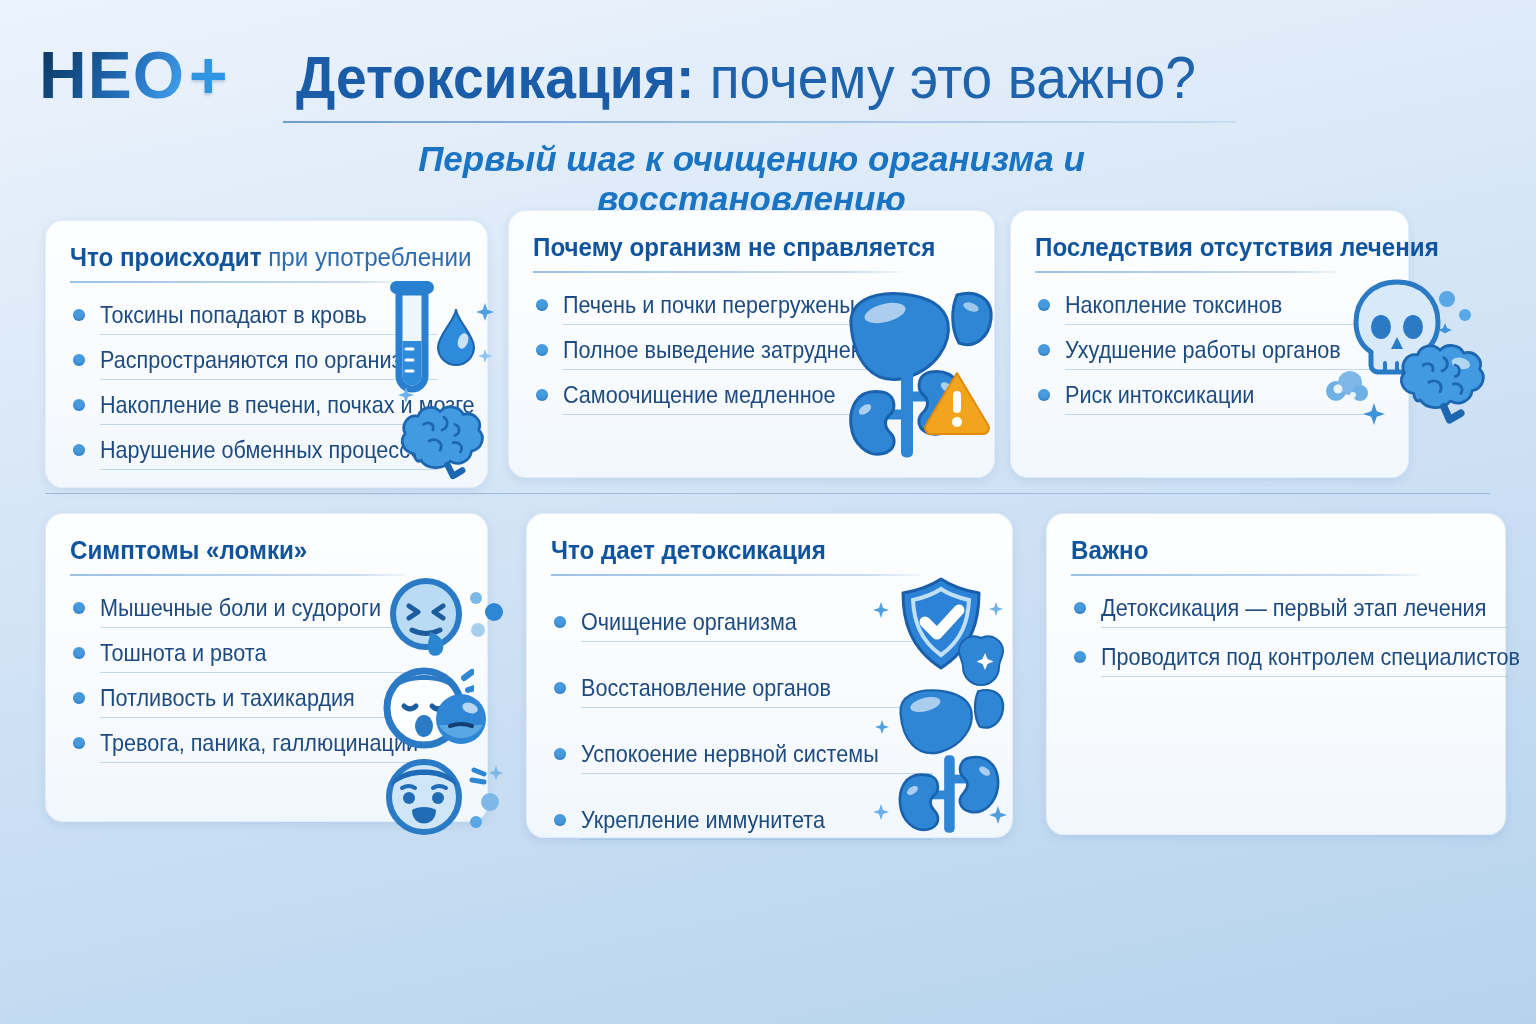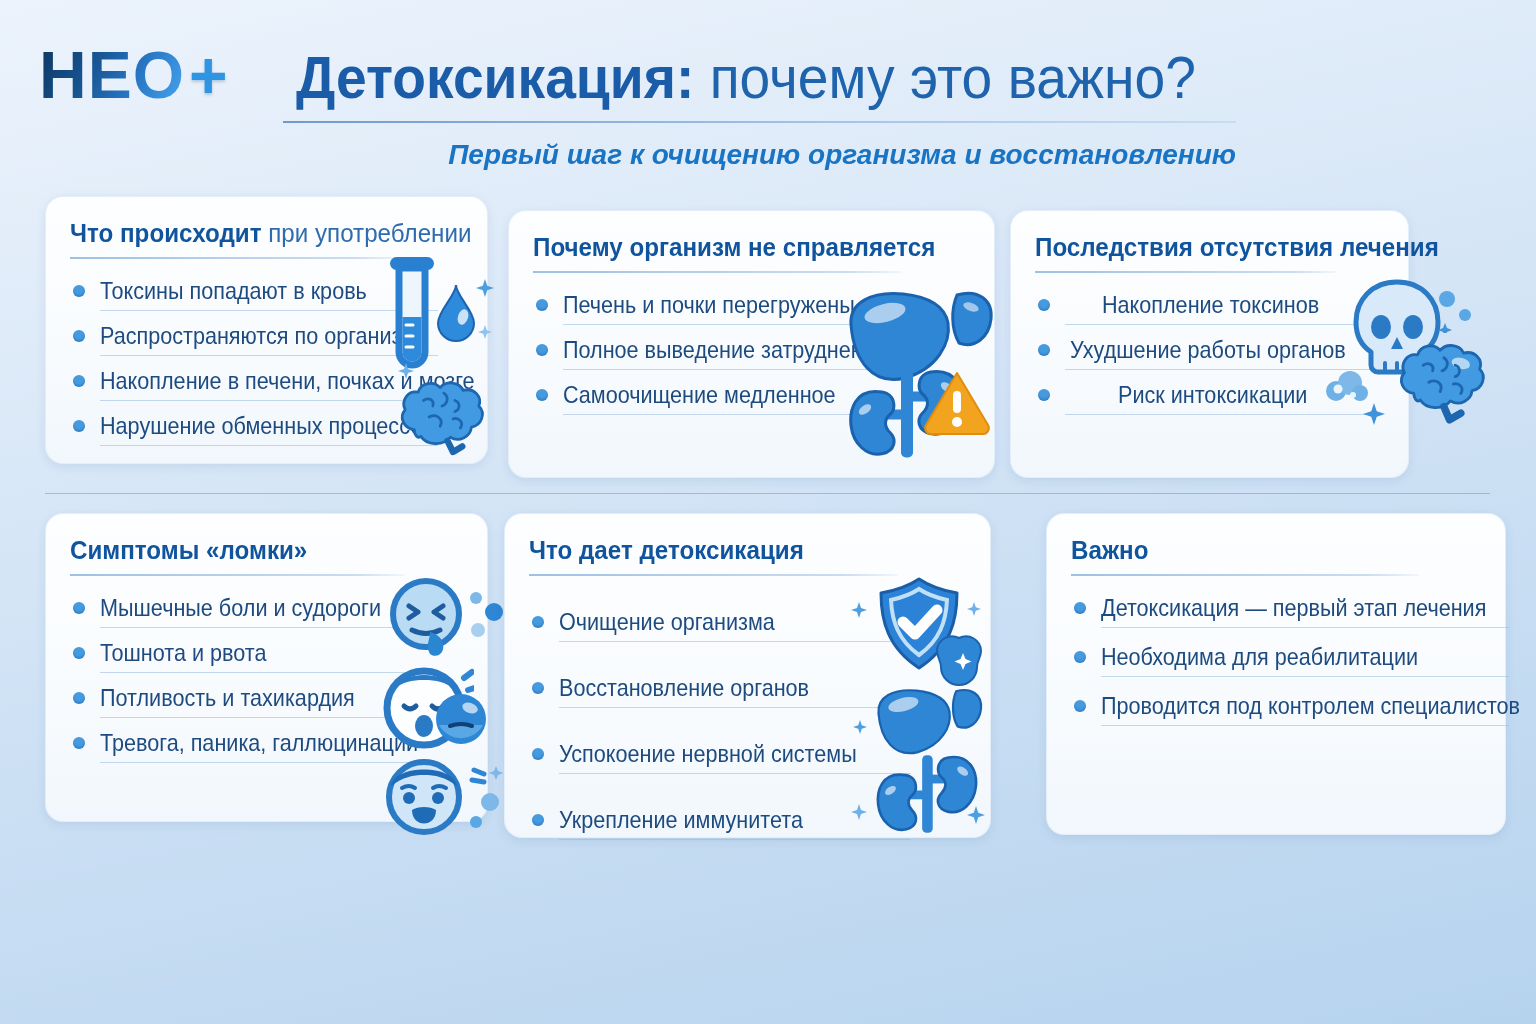--- a/index.html
+++ b/index.html
@@ -31,41 +31,41 @@
     font-size:60px;line-height:1;color:#1b5ca8;white-space:nowrap;
   }
   .title .t-wrap{display:inline-block;transform:scaleX(.92);transform-origin:left center;}
   .title .t-bold{font-weight:800;}
   .title .t-rest{font-weight:500;color:#1f63ad;}
   .title-underline{
     position:absolute;left:283px;top:121px;width:953px;height:2px;
     background:linear-gradient(90deg,rgba(90,140,195,.85),rgba(120,165,215,.55) 60%,rgba(140,180,225,.25));
   }
   .subtitle{
-    position:absolute;left:283px;top:139px;width:953px;
-    text-align:right;font-size:28px;font-style:italic;font-weight:700;color:#1a74c4;
+    position:absolute;left:275px;top:139px;width:953px;
+    text-align:center;font-size:35px;font-style:italic;font-weight:700;color:#1a74c4;
   }
   .row-divider{
     position:absolute;left:45px;top:493px;width:1445px;height:1px;
     background:rgba(120,160,205,.6);
   }
   
   .card{
     position:absolute;
     background:linear-gradient(180deg,#fdfeff 0%,#f8fbfe 60%,#f1f7fc 100%);
     border-radius:18px;
     box-shadow:0 3px 10px rgba(80,120,170,.14);
     border:1px solid rgba(225,236,248,.9);
     box-sizing:border-box;
   }
-  #card-0{left:45px; top:196px;width:443px;height:268px;}
+  #card-0{left:45px; top:220px;width:443px;height:268px;}
   #card-1{left:508px;top:210px;width:487px;height:268px;}
-  #card-2{left:1010px;top:210px;width:399px;height:268px;text-align:center;}
+  #card-2{left:1010px;top:210px;width:399px;height:268px;}
   #card-3{left:45px; top:513px;width:443px;height:309px;}
-  #card-4{left:504px;top:513px;width:487px;height:325px;}
+  #card-4{left:526px;top:513px;width:487px;height:325px;}
   #card-5{left:1010px;top:513px;width:460px;height:322px;margin-left:36px;}
   .card h2{
     margin:21px 20px 0 24px;font-size:26px;line-height:30px;color:#11549e;
     font-weight:800;white-space:nowrap;
   }
   .card h2 .h-wrap{display:inline-block;transform:scaleX(.93);transform-origin:left center;}
   .card h2 .h-rest{font-weight:500;color:#2e6cae;}
   .head-line{
     margin:9px 0 0 24px;height:2px;width:76%;
     background:linear-gradient(90deg,#9dc1e4,#cadcEF 85%,rgba(202,220,239,.2));
@@ -319,18 +319,17 @@
           <path d="M12 0 L15 9 L24 12 L15 15 L12 24 L9 15 L0 12 L9 9 z" fill="#4d9fe0"></path>
         </svg>
     </div>
   </section>
 
   <section class="card" id="card-5">
     <h2><span class="h-wrap"><span>Важно</span><span class="h-rest"></span></span></h2>
     <div class="head-line"></div>
     <ul class="items">
       <li><span class="li-text">Детоксикация — первый этап лечения</span></li>
-      <li><span class="li-text">Необходима для реабилитации</span></li>
       <li><span class="li-text">Проводится под контролем специалистов</span></li>
     </ul>
   </section>
 
 </div>
 
 </body></html>

